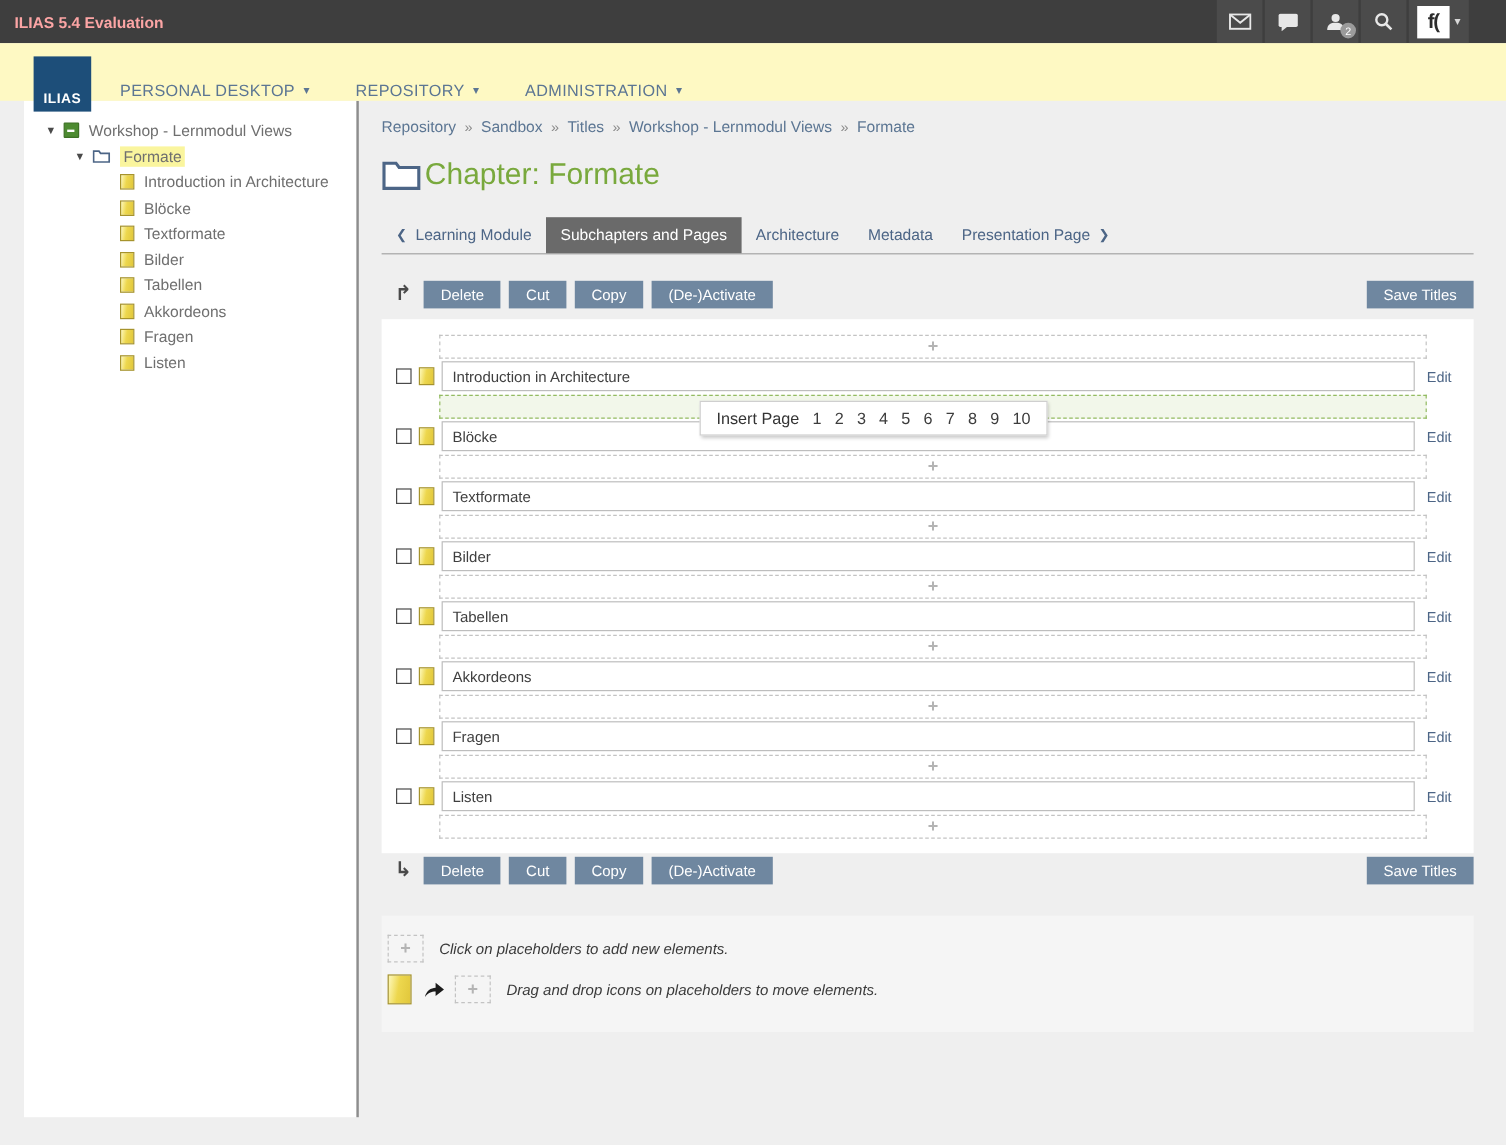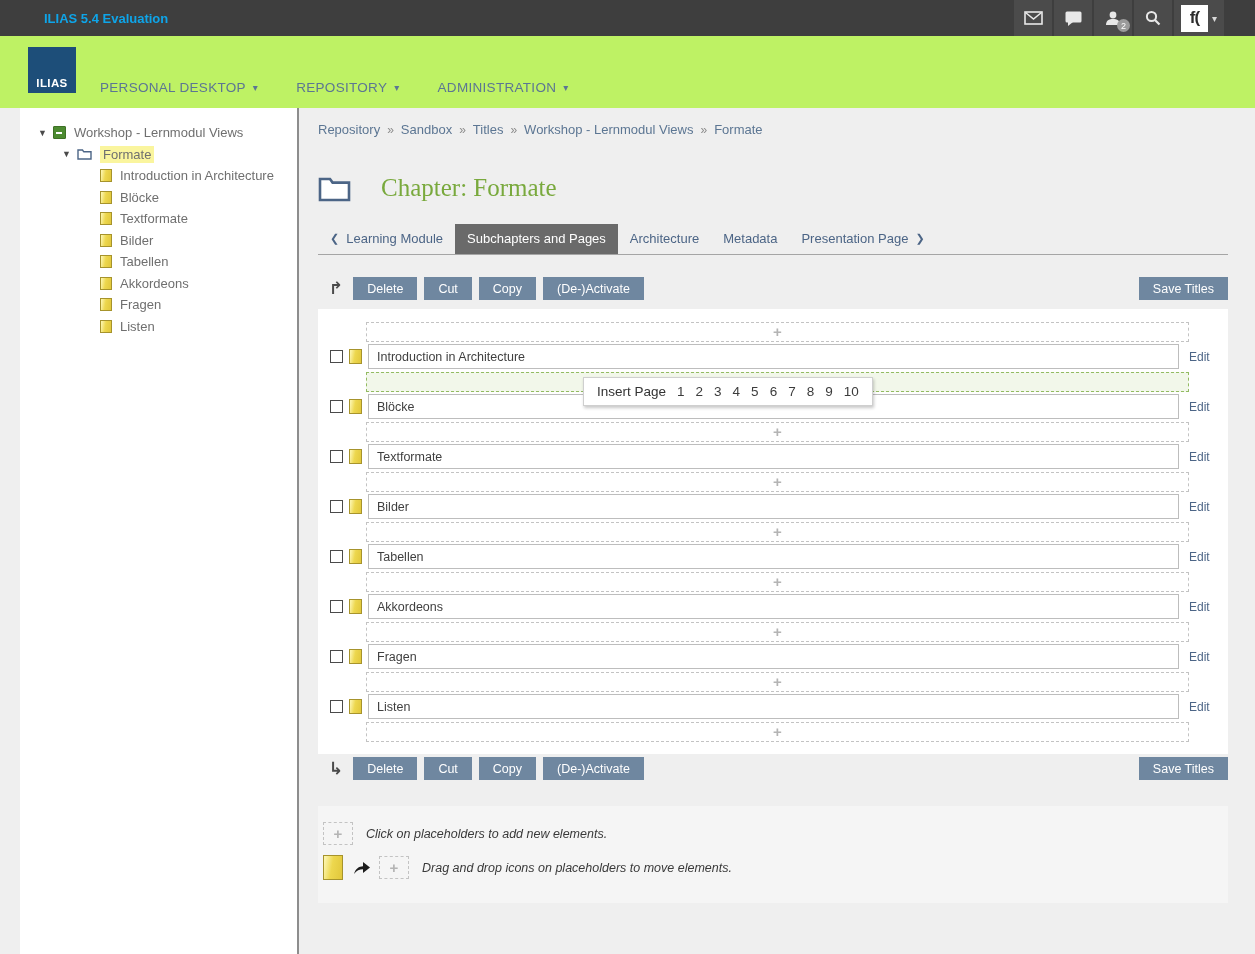--- a/index.html
+++ b/index.html
@@ -7,33 +7,33 @@
   body {
     width:1255px; height:954px; overflow:hidden;
     background:#efefef;
     font-family:"Liberation Sans","DejaVu Sans",sans-serif;
     -webkit-font-smoothing:antialiased;
   }
   a { text-decoration:none; }
 
   
   .topbar { height:36px; background:#3e3e3e; position:relative; display:flex; align-items:center; }
-  .topbar-title { color:#0ea5e9; font-weight:bold; font-size:13px; margin-left:44px; }
+  .topbar-title { color:#fca5a5; font-weight:bold; font-size:13px; margin-left:12px; }
   .top-icons { position:absolute; right:31px; top:0; height:36px; display:flex; gap:2px; }
   .icell { width:38px; height:36px; background:#4b4b4b; display:flex; align-items:center; justify-content:center; position:relative; cursor:pointer; }
   .icell svg { display:block; }
   .icell.avatar-cell { width:50px; gap:4px; }
   .avatar-box { width:27px; height:27px; background:#ffffff; display:flex; align-items:center; justify-content:center; font-weight:bold; font-size:17px; color:#2c2c2c; overflow:hidden; letter-spacing:-1px; }
   .avatar-caret { color:#d8d8d8; font-size:10px; }
   .badge { position:absolute; right:2px; bottom:4px; width:13px; height:13px; border-radius:50%; background:#9b9b9b; color:#fff; font-size:9px; display:flex; align-items:center; justify-content:center; }
 
   
-  .navbar { height:72px; background:#bef264; position:relative; }
+  .navbar { height:48px; background:#fef9c3; position:relative; }
   .logo { position:absolute; left:28px; top:11px; width:48px; height:46px; background:#1d4e79; color:#fff; font-weight:bold; font-size:11.5px; letter-spacing:.4px; display:flex; align-items:flex-end; justify-content:center; padding-bottom:4px; cursor:pointer; }
-  .navmenu { position:absolute; left:100px; top:44px; display:flex; gap:38px; }
+  .navmenu { position:absolute; left:100px; top:32px; display:flex; gap:38px; }
   .nav-item { color:#5c7693; font-size:13.5px; letter-spacing:.3px; display:flex; align-items:center; gap:7px; cursor:pointer; }
   .nav-caret { font-size:10px; }
 
   
   .layout { display:flex; height:854px; padding-left:20px; align-items:flex-start; }
   .sidebar { width:277px; height:847px; background:#ffffff; padding:14px 0 0 18px; flex-shrink:0; }
   .vdivider { width:2px; height:847px; background:#8d8d8d; flex-shrink:0; }
   .main { flex:1; padding:0 27px 0 19px; }
 
   
@@ -46,21 +46,21 @@
   .folder-sm { margin-right:8px; flex-shrink:0; }
   .hl { background:#faf59e; padding:1px 3px; }
   .yicon { width:13px; height:15px; background:linear-gradient(100deg,#fbf3a8 8%,#edd74e 45%,#e1c73b 100%); border:1px solid #a6932c; flex-shrink:0; }
   .tree-yicon { margin-right:8px; width:12px; height:13px; }
 
   
   .breadcrumb { margin-top:14px; font-size:13px; height:16px; }
   .crumb { color:#5c7693; cursor:pointer; }
   .crumb-sep { color:#8b8b8b; margin:0 7px; font-size:12px; }
 
-  .titlebar { display:flex; align-items:center; gap:30px; margin-top:34px; height:32px;font-family:Liberation Serif, serif; }
+  .titlebar { display:flex; align-items:center; gap:3px; margin-top:15px; height:32px; }
   .page-title { font-size:25px; color:#79a93d; font-weight:400; margin:0; }
 
   .tabbar { display:flex; align-items:flex-end; margin-top:20px; border-bottom:1px solid #a5a5a5; }
   .tab { display:flex; align-items:center; gap:7px; padding:7px 12px 8px; font-size:13px; color:#4c6586; cursor:pointer; }
   .tab.active { background:#6a6a6a; color:#ffffff; }
   .chev { font-size:11px; }
 
   
   .toolbar { display:flex; align-items:center; margin-top:22px; position:relative; height:23px; }
   .toolbar.bottom { margin-top:3px; }

